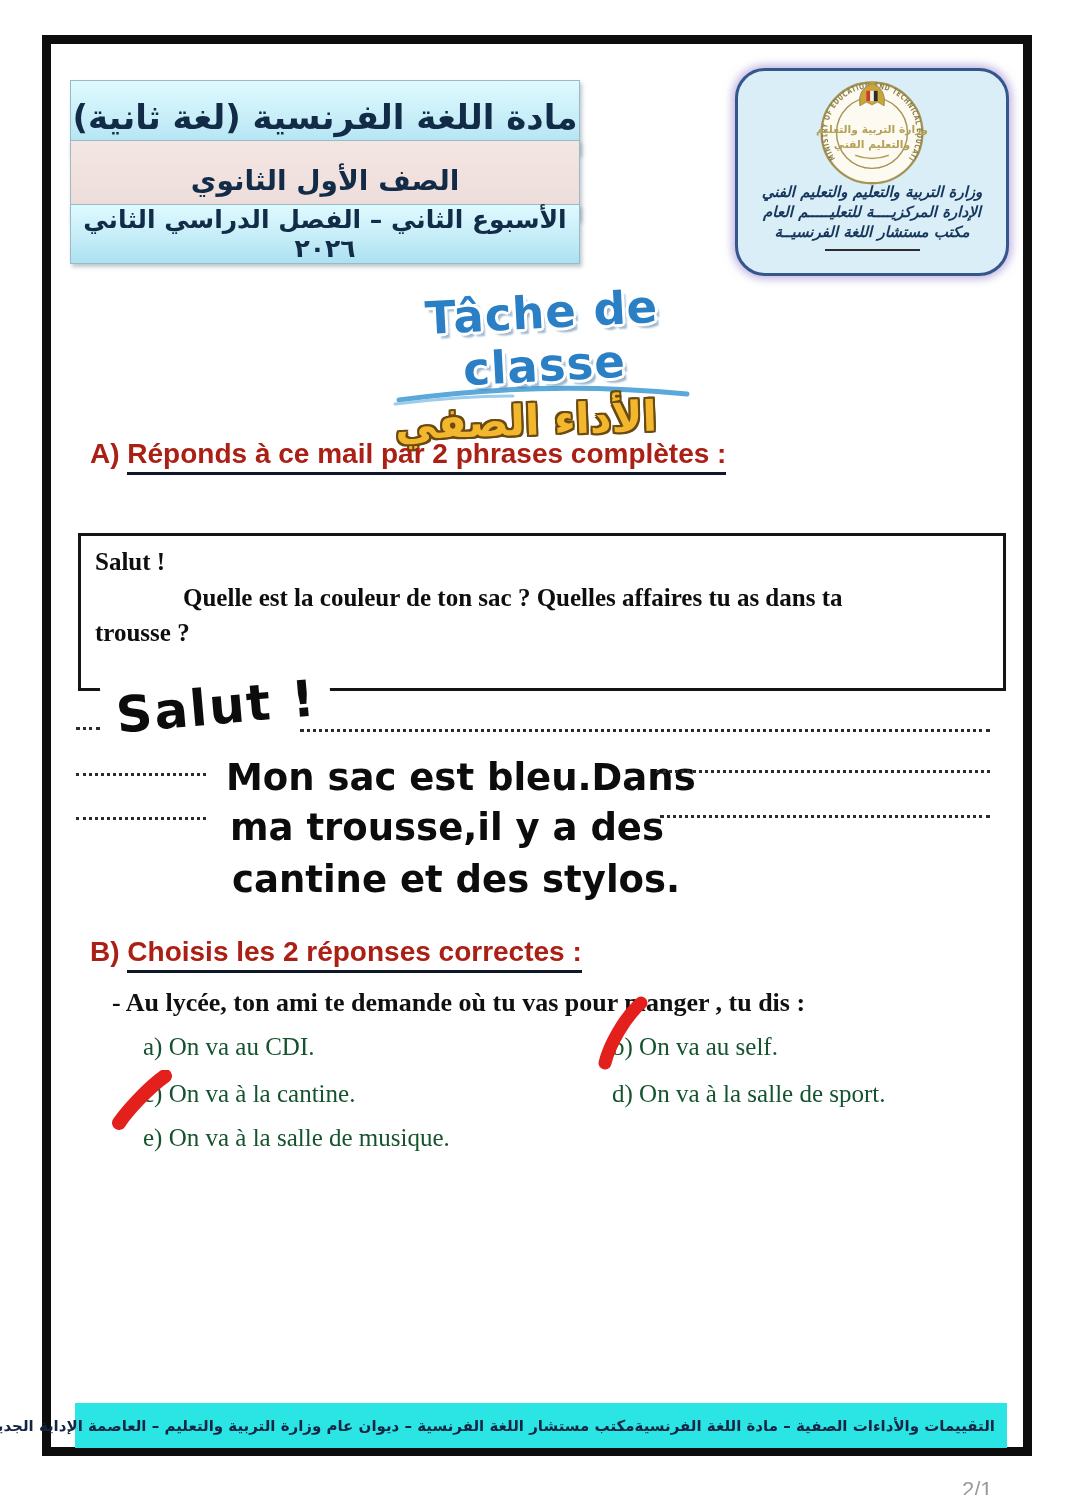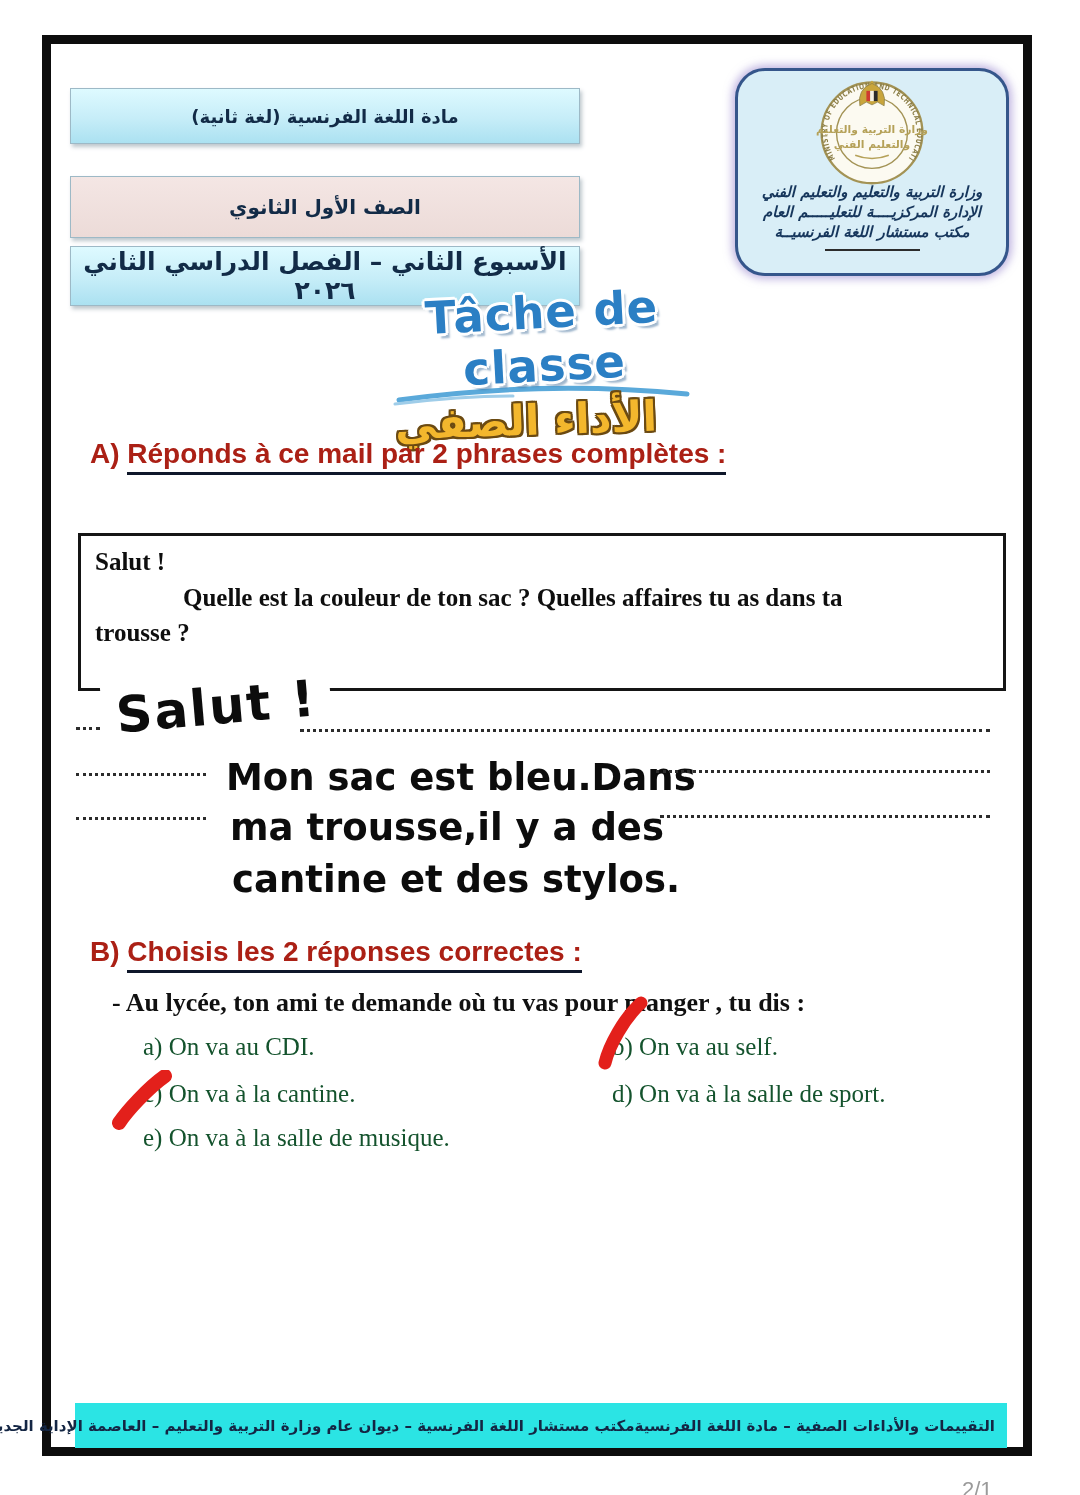--- a/index.html
+++ b/index.html
@@ -11,26 +11,26 @@
 
   
   .frame { left:42px; top:35px; width:990px; height:1421px;
            border:9px solid #0d0d0d; background:transparent; }
 
   
   .hbox { left:70px; width:510px; text-align:center; direction:rtl;
           display:flex; align-items:center; justify-content:center;
           border:1px solid #9db9c6; box-shadow:2px 3px 4px rgba(110,130,145,.45);
           color:#122b47; font-weight:bold; }
-  .hbox-1 { top:88px;  height:56px; font-size:18px;
+  .hbox-1 { top:80px;  height:74px; font-size:34px;
             background:linear-gradient(180deg,#defaff 0%,#c6edf8 55%,#abe1f1 100%); }
-  .hbox-2 { top:140px; height:62px; font-size:20px;
-            background:linear-gradient(180deg,#f4e6e4 0%,#ecdbd8 100%);margin-top:36px; }
+  .hbox-2 { top:140px; height:80px; font-size:28px;
+            background:linear-gradient(180deg,#f4e6e4 0%,#ecdbd8 100%); }
   .hbox-3 { top:204px; height:60px; font-size:25px;
-            background:linear-gradient(180deg,#defaff 0%,#c6edf8 55%,#abe1f1 100%);margin-top:42px; }
+            background:linear-gradient(180deg,#defaff 0%,#c6edf8 55%,#abe1f1 100%); }
 
   
   .ministry { left:735px; top:68px; width:274px; height:208px;
               background:#d9eef7; border:3px solid #35568b; border-radius:30px;
               box-shadow:0 0 9px 3px rgba(140,120,200,.55);
               display:flex; flex-direction:column; align-items:center; }
   .ministry .seal { margin-top:4px; }
   .ministry .ar-lines { direction:rtl; text-align:center; color:#16365c;
               font-weight:bold; font-size:15px; line-height:1.32; margin-top:-4px;font-style:italic; }
   .ministry .rule { width:95px; border-top:2.5px solid #2c2c2c; margin-top:7px; }

